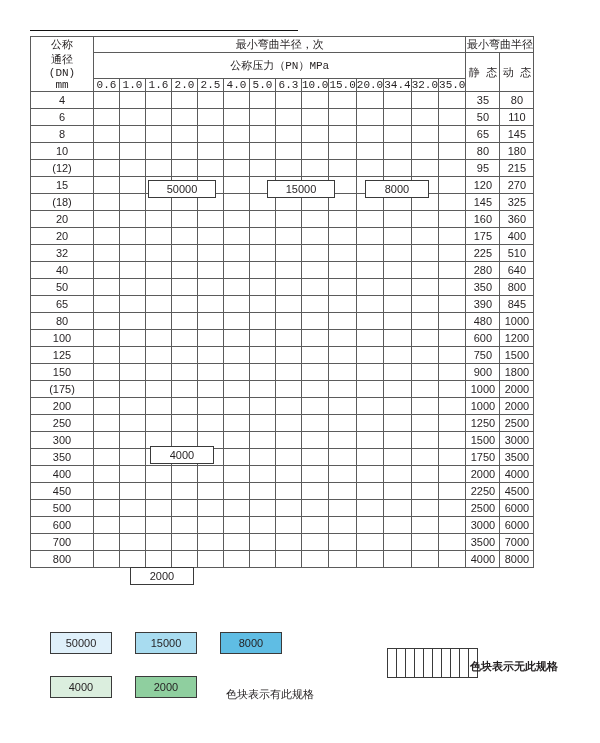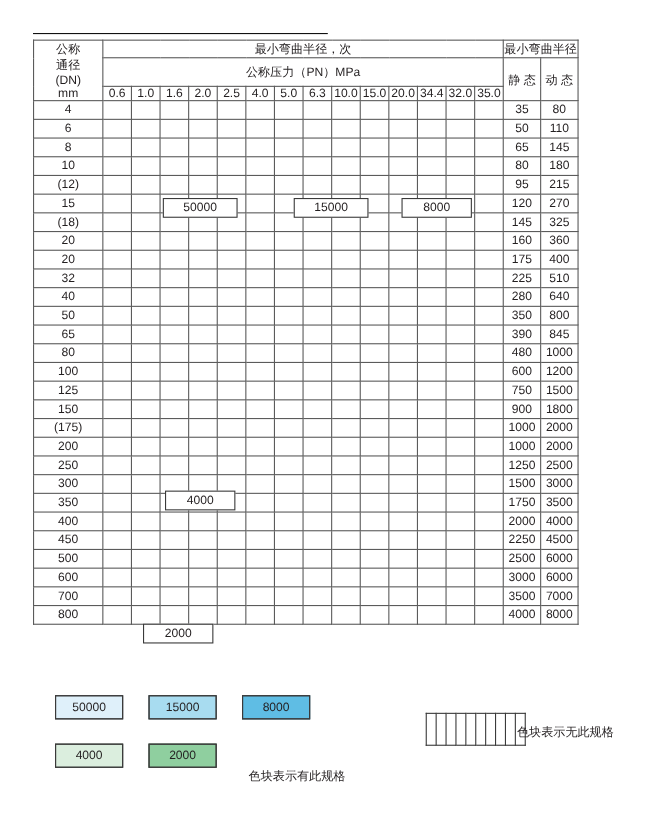--- a/index.html
+++ b/index.html
@@ -29,21 +29,21 @@
   }
   table.grid td,table.grid th{
     border:1px solid #5b5b5b;
     padding:0;margin:0;
     font-size:11px;
     text-align:center;
     vertical-align:middle;
     font-weight:normal;
     background:#ffffff;
   }
-  .hdr{background:#dff0fa;}
+  .hdr{background:#dff0fa;font-family:Liberation Mono, monospace;}
   .hdr-main{background:#dff0fa;font-size:11.5px;}
   .lbl-col{width:62px;height:17px;}
   .pn-col{width:25px;}
   .r-col{width:33px;}
 
   .rowlbl{background:#dff0fa;height:16px;font-size:11px;}
   .rv{height:16px;font-size:11px;background:#ffffff;}
 
   
   .c-blue{background:#5fbde4;}
@@ -686,17 +686,17 @@
         <td></td>
         <td></td>
         <td></td>
         <td></td>
         <td></td>
         <td></td>
         <td></td>
       </tr>
     </tbody>
       </table>
-    <div class="lg-text" style="left:440px;top:24px;">色块表示无此规格</div>
-    <div class="lg-text" style="left:196px;top:52px;margin-top:12px;">色块表示有此规格</div>
+    <div class="lg-text" style="left:440px;top:24px;font-weight:bold;">色块表示无此规格</div>
+    <div class="lg-text" style="left:196px;top:52px;">色块表示有此规格</div>
   </div>
 
 </div>
 
 </body></html>

